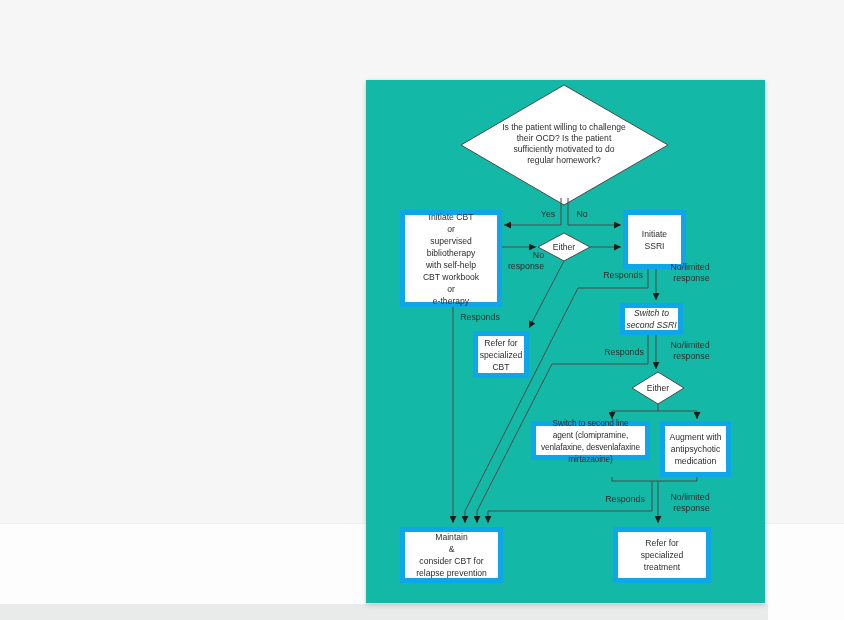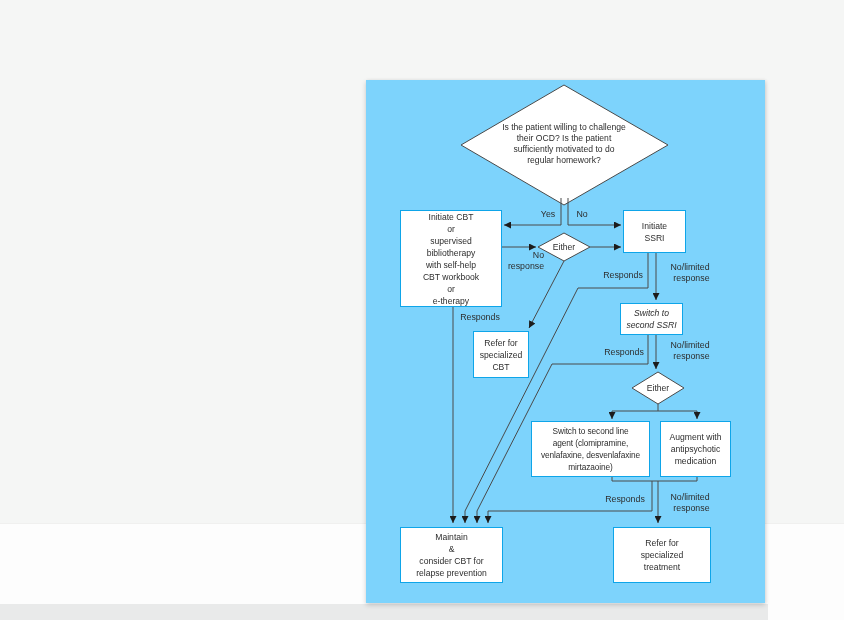--- a/index.html
+++ b/index.html
@@ -12,27 +12,27 @@
   .white-band{
     position:absolute;left:0;top:523px;width:844px;height:97px;
     background:#fdfdfd;border-top:1px solid #f0f0ef;
   }
   .bottom-strip{
     position:absolute;left:0;top:604px;width:768px;height:16px;
     background:#e9eaea;
   }
   .page{
     position:absolute;left:366px;top:80px;width:399px;height:523px;
-    background:#7dd3fc;
+    background:#14b8a6;
     box-shadow:0 2px 5px rgba(0,0,0,0.18), 1px 0 3px rgba(0,0,0,0.06);
   }
   .page svg{position:absolute;left:0;top:0;}
   .node{
     position:absolute;
-    border:1px solid #0ea5e9;
+    border:5px solid #0ea5e9;
     background:#ffffff;
     display:flex;align-items:center;justify-content:center;
     text-align:center;
     font-size:8.6px;line-height:12px;
     white-space:pre-line;
     box-sizing:border-box;
     color:#2d2d2d;
   }
   .node-tight{font-size:8.3px;letter-spacing:-0.1px;}
   .dlabel{
@@ -95,28 +95,28 @@
   <div class="dlabel" style="left:292px;top:308px;">Either</div>
 
   <div class="node" style="left:34px;top:130px;width:102px;height:97px;">Initiate CBT
 or
 supervised
 bibliotherapy
 with self-help
 CBT workbook
 or
 e-therapy</div>
-  <div class="node" style="left:257px;top:130px;width:63px;height:43px;">Initiate
+  <div class="node" style="left:257px;top:130px;width:63px;height:59px;">Initiate
 SSRI</div>
   <div class="node" style="left:254px;top:223px;width:63px;height:32px;font-style:italic;">Switch to
 second SSRI</div>
   <div class="node" style="left:107px;top:251px;width:56px;height:47px;">Refer for
 specialized
 CBT</div>
-  <div class="node node-tight" style="left:165px;top:341px;width:119px;height:56px;">Switch to second line
+  <div class="node node-tight" style="left:165px;top:341px;width:119px;height:39px;">Switch to second line
 agent (clomipramine,
 venlafaxine, desvenlafaxine
 mirtazaoine)</div>
   <div class="node" style="left:294px;top:341px;width:71px;height:56px;">Augment with
 antipsychotic
 medication</div>
   <div class="node" style="left:34px;top:447px;width:103px;height:56px;">Maintain
 &amp;
 consider CBT for
 relapse prevention</div>

